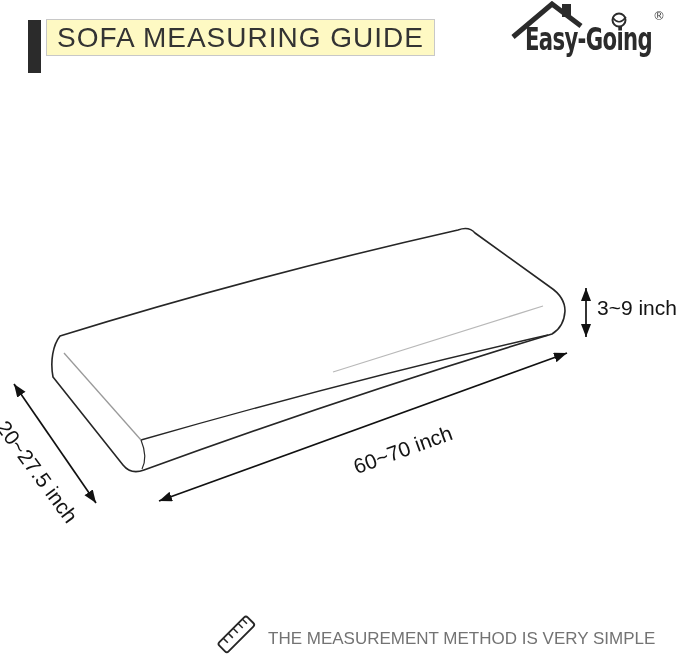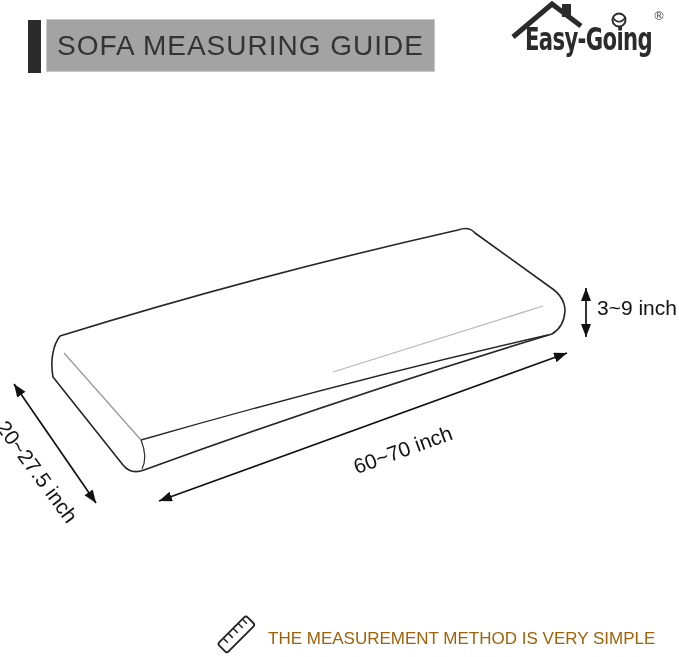--- a/index.html
+++ b/index.html
@@ -3,41 +3,41 @@
 <meta charset="utf-8">
 <style>
   html,body{margin:0;padding:0;background:#ffffff;}
   .stage{
     position:relative;width:679px;height:657px;background:#ffffff;overflow:hidden;
     font-family:"Liberation Sans", sans-serif;
   }
   
   .accent-bar{position:absolute;left:28px;top:20px;width:13px;height:53px;background:#2b2b2b;}
   .title-box{
-    position:absolute;left:46px;top:19px;width:389px;height:53px;
-    border:1px solid #c8c8c8;background:#a3a3a3;
+    position:absolute;left:46px;top:19px;width:389px;height:37px;
+    border:1px solid #c8c8c8;background:#fef9c3;
     display:flex;align-items:center;justify-content:center;box-sizing:border-box;
   }
   .title-box span{
     font-size:28px;letter-spacing:1px;color:#333333;font-weight:400;white-space:nowrap;
   }
   .logo{position:absolute;left:500px;top:1px;width:178px;height:64px;}
   
   .diagram-svg{position:absolute;left:0;top:0;width:679px;height:657px;}
   .dim-label{
     position:absolute;color:#141414;font-size:21px;white-space:nowrap;line-height:22px;
   }
   .dim-label.rot{transform-origin:center center;}
   #width-label{left:403px;top:450px;transform:translate(-50%,-50%) rotate(-20deg);}
   #depth-label{left:37px;top:472px;transform:translate(-50%,-50%) rotate(53.5deg);}
   #height-label{left:597px;top:297px;}
   
   .ruler-wrap{position:absolute;left:213px;top:611px;width:46px;height:46px;}
   .footer-note{
-    position:absolute;left:268px;top:629px;font-size:17px;color:#a16207;
+    position:absolute;left:268px;top:629px;font-size:17px;color:#737373;
     letter-spacing:0px;white-space:nowrap;
   }
 </style>
 </head>
 <body>
 
 <div class="stage">
 
   <div class="accent-bar"></div>
   <div class="title-box">

